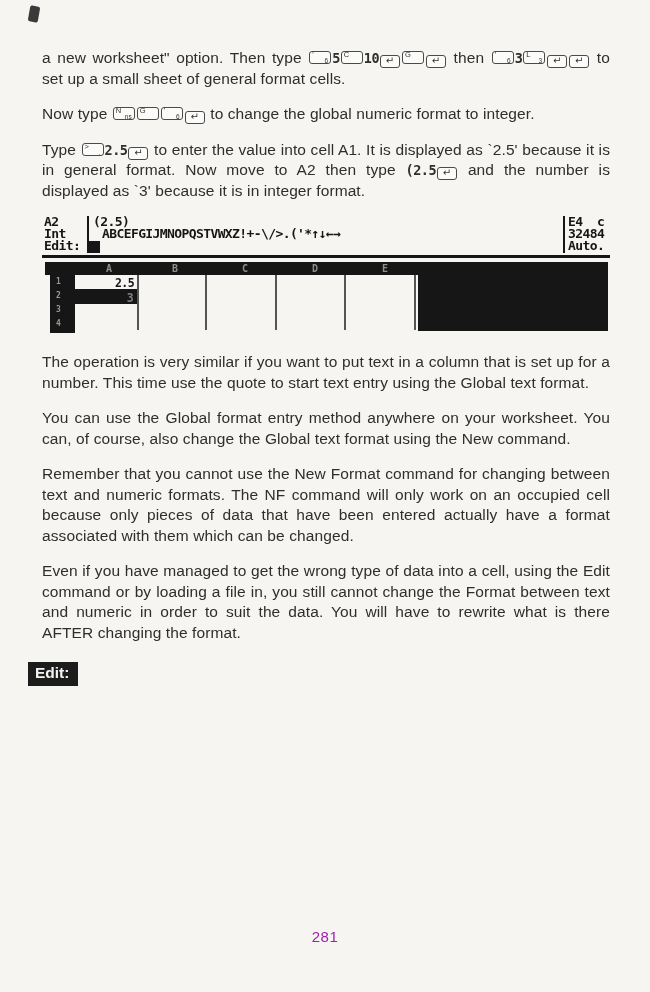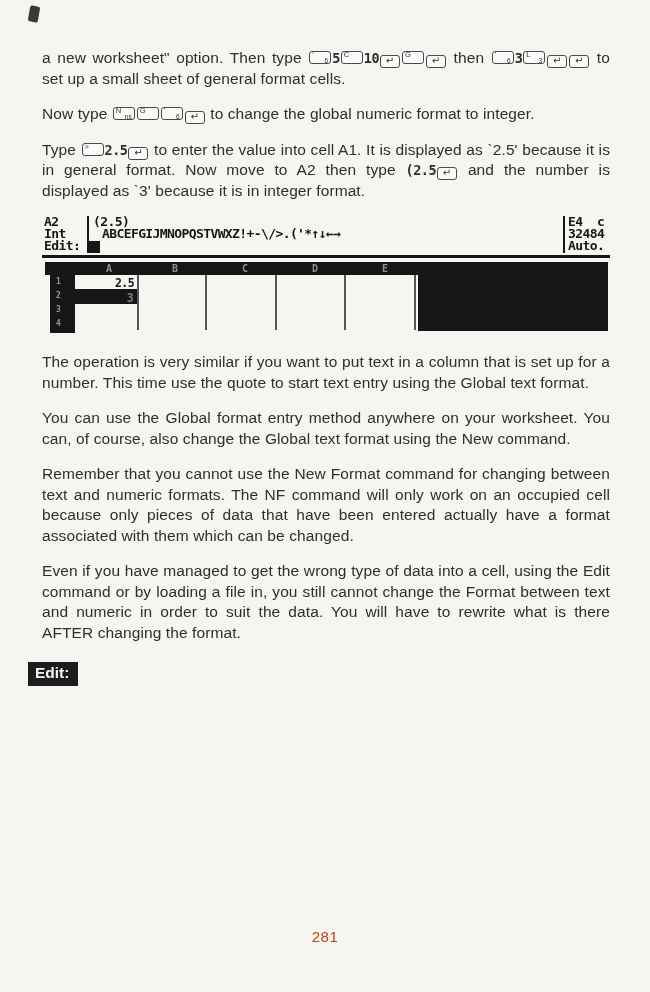--- a/index.html
+++ b/index.html
@@ -62,21 +62,21 @@
   
   .recap{
     display:inline-block;
     background:#1c1c1c;color:#f3f3f0;
     font-weight:bold;font-size:15.5px;
     padding:2px 9px 4px 7px;
     margin:4px 0 14px -14px;
   }
   .page-number{
     position:absolute;left:0;top:928px;width:650px;
-    text-align:center;font-size:15px;color:#c2410c;letter-spacing:.5px;
+    text-align:center;font-size:15px;color:#a21caf;letter-spacing:.5px;
   }
 </style>
 </head>
 <body>
 
 <div class="page">
   <div class="smudge"></div>
 
   <p class="body-text">a new worksheet" option. Then type <span class="key"><span class="tl">'</span><span class="br">6</span></span><b class="kn">5</b><span class="key"><span class="tl">C</span></span><b class="kn">10</b><span class="key ret">↵</span><span class="key"><span class="tl">G</span></span><span class="key ret">↵</span> then <span class="key"><span class="tl">'</span><span class="br">6</span></span><b class="kn">3</b><span class="key"><span class="tl">L</span><span class="br">3</span></span><span class="key ret">↵</span><span class="key ret">↵</span> to set up a small sheet of general format cells.</p>
   <p class="body-text">Now type <span class="key"><span class="tl">N</span><span class="br">ns</span></span><span class="key"><span class="tl">G</span></span><span class="key"><span class="tl">'</span><span class="br">6</span></span><span class="key ret">↵</span> to change the global numeric format to integer.</p>

